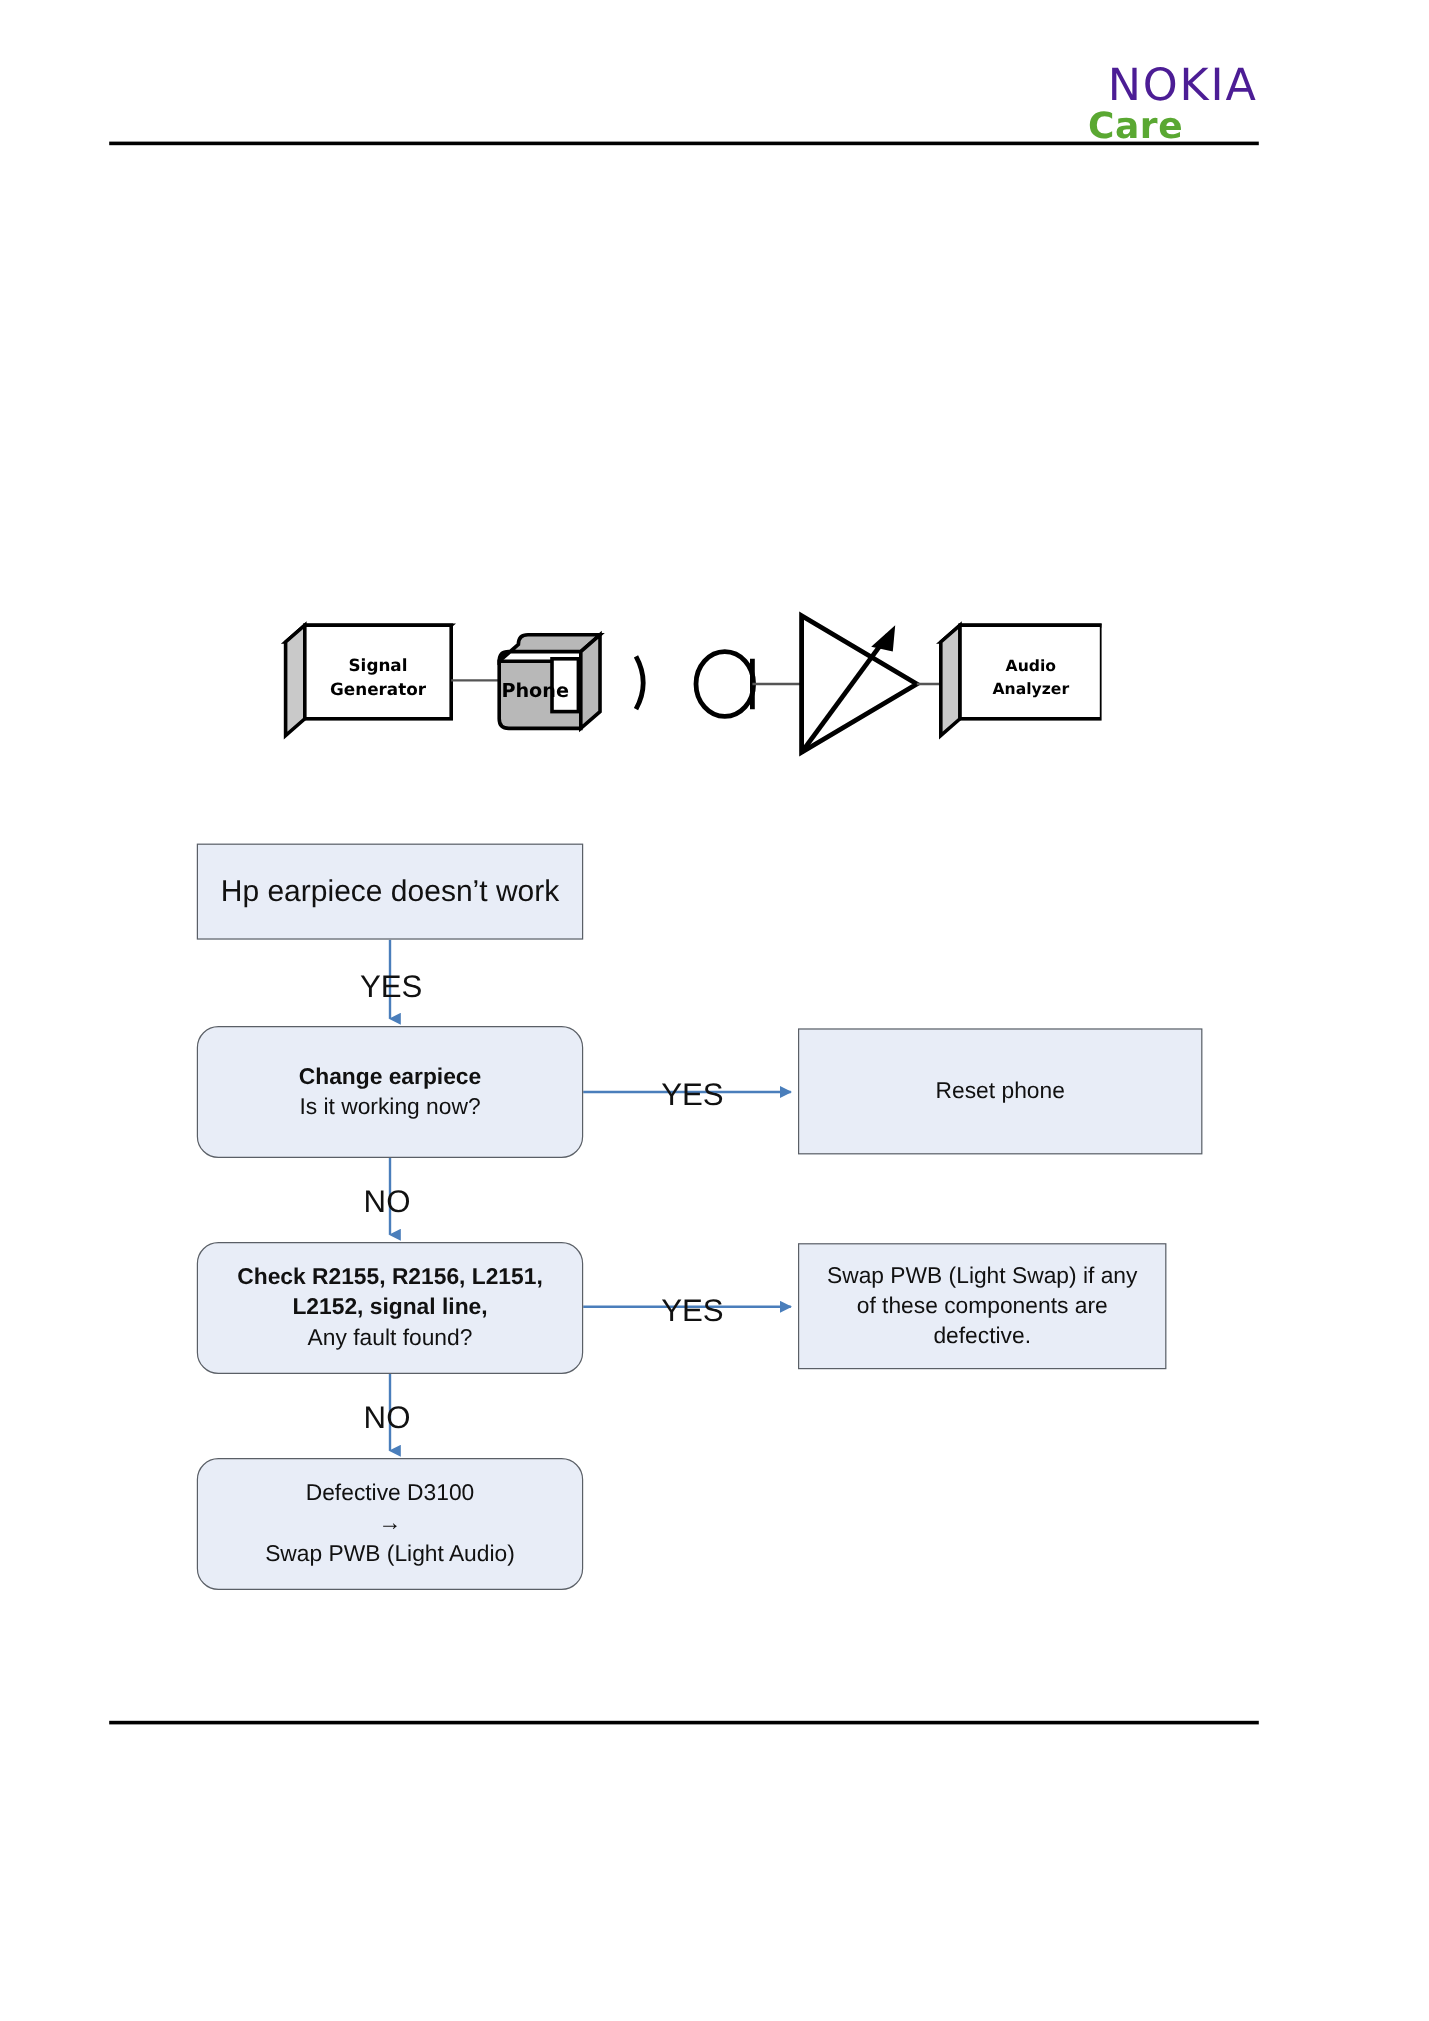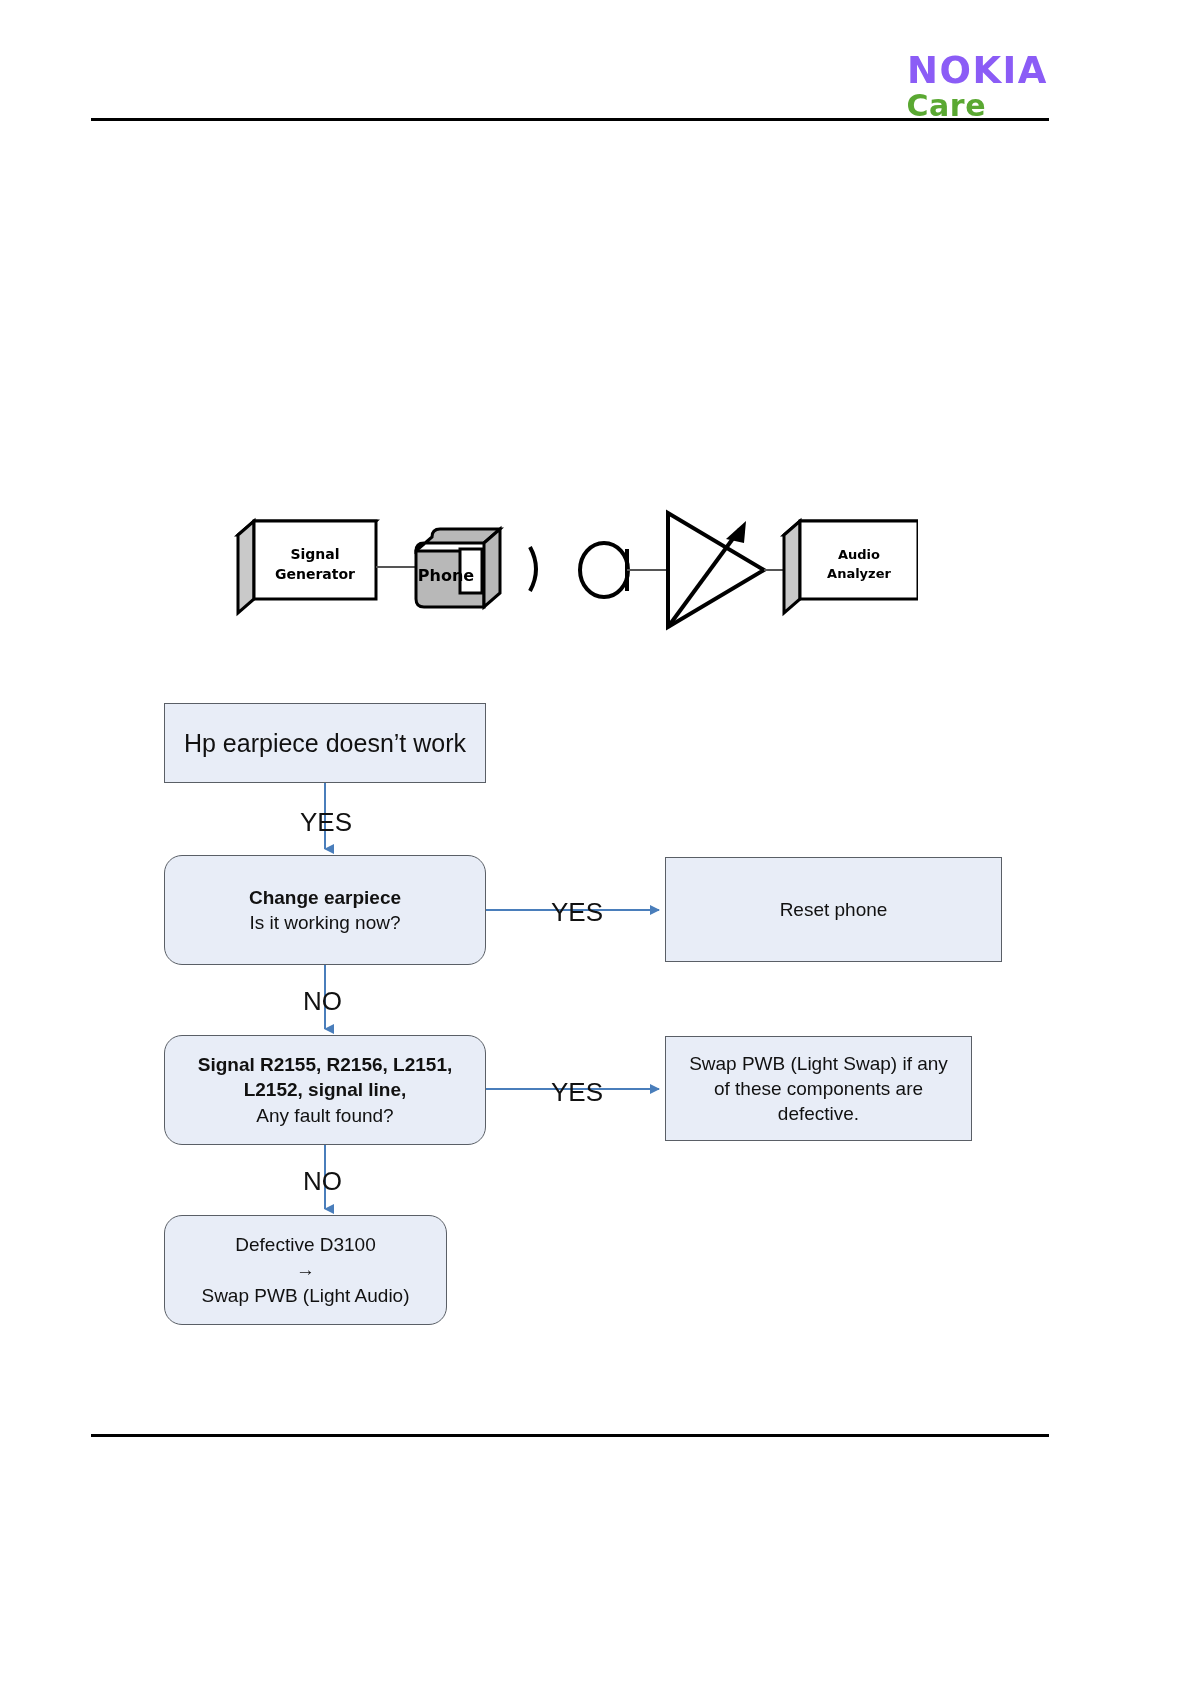--- a/index.html
+++ b/index.html
@@ -22,24 +22,24 @@
   
   .logo-block {
     position: absolute;
     right: 143px;
     top: 52px;
     text-align: right;
     line-height: 1;
   }
   .logo-nokia {
     font-family: "DejaVu Sans", sans-serif;
-    font-weight: bold;
+    font-weight: normal;
     font-size: 37px;
     letter-spacing: 1.5px;
-    color: #8b5cf6;
+    color: #4c1d95;
     display: block;
   }
   .logo-care {
     font-family: "DejaVu Sans", sans-serif;
     font-weight: bold;
     font-size: 30px;
     letter-spacing: 0.5px;
     color: #5aa832;
     display: block;
     margin-top: 2px;
@@ -110,21 +110,21 @@
     left: 665px; top: 857px; width: 337px; height: 105px;
     font-size: 19px;
   }
   .n-check {
     left: 164px; top: 1035px; width: 322px; height: 110px;
   }
   .n-swap {
     left: 665px; top: 1036px; width: 307px; height: 105px;
   }
   .n-defective {
-    left: 164px; top: 1215px; width: 283px; height: 110px;
+    left: 164px; top: 1215px; width: 322px; height: 110px;
   }
 
   .edge-label {
     position: absolute;
     font-size: 26px;
     color: #111;
     white-space: nowrap;
   }
   .lbl-yes1 { left: 300px; top: 807px; }
   .lbl-no1  { left: 303px; top: 986px; }
@@ -211,21 +211,21 @@
 
   <div class="node n-start">
     <span class="ln">Hp earpiece doesn’t work</span>
   </div>
 
   <div class="node n-reset">
     <span class="ln">Reset phone</span>
   </div>
 
   <div class="node rounded n-check">
-    <span class="ln bold">Signal R2155, R2156, L2151,</span>
+    <span class="ln bold">Check R2155, R2156, L2151,</span>
     <span class="ln bold">L2152, signal line,</span>
     <span class="ln">Any fault found?</span>
   </div>
 
   <div class="node n-swap">
     <span class="ln">Swap PWB (Light Swap) if any</span>
     <span class="ln">of these components are</span>
     <span class="ln">defective.</span>
   </div>
 

